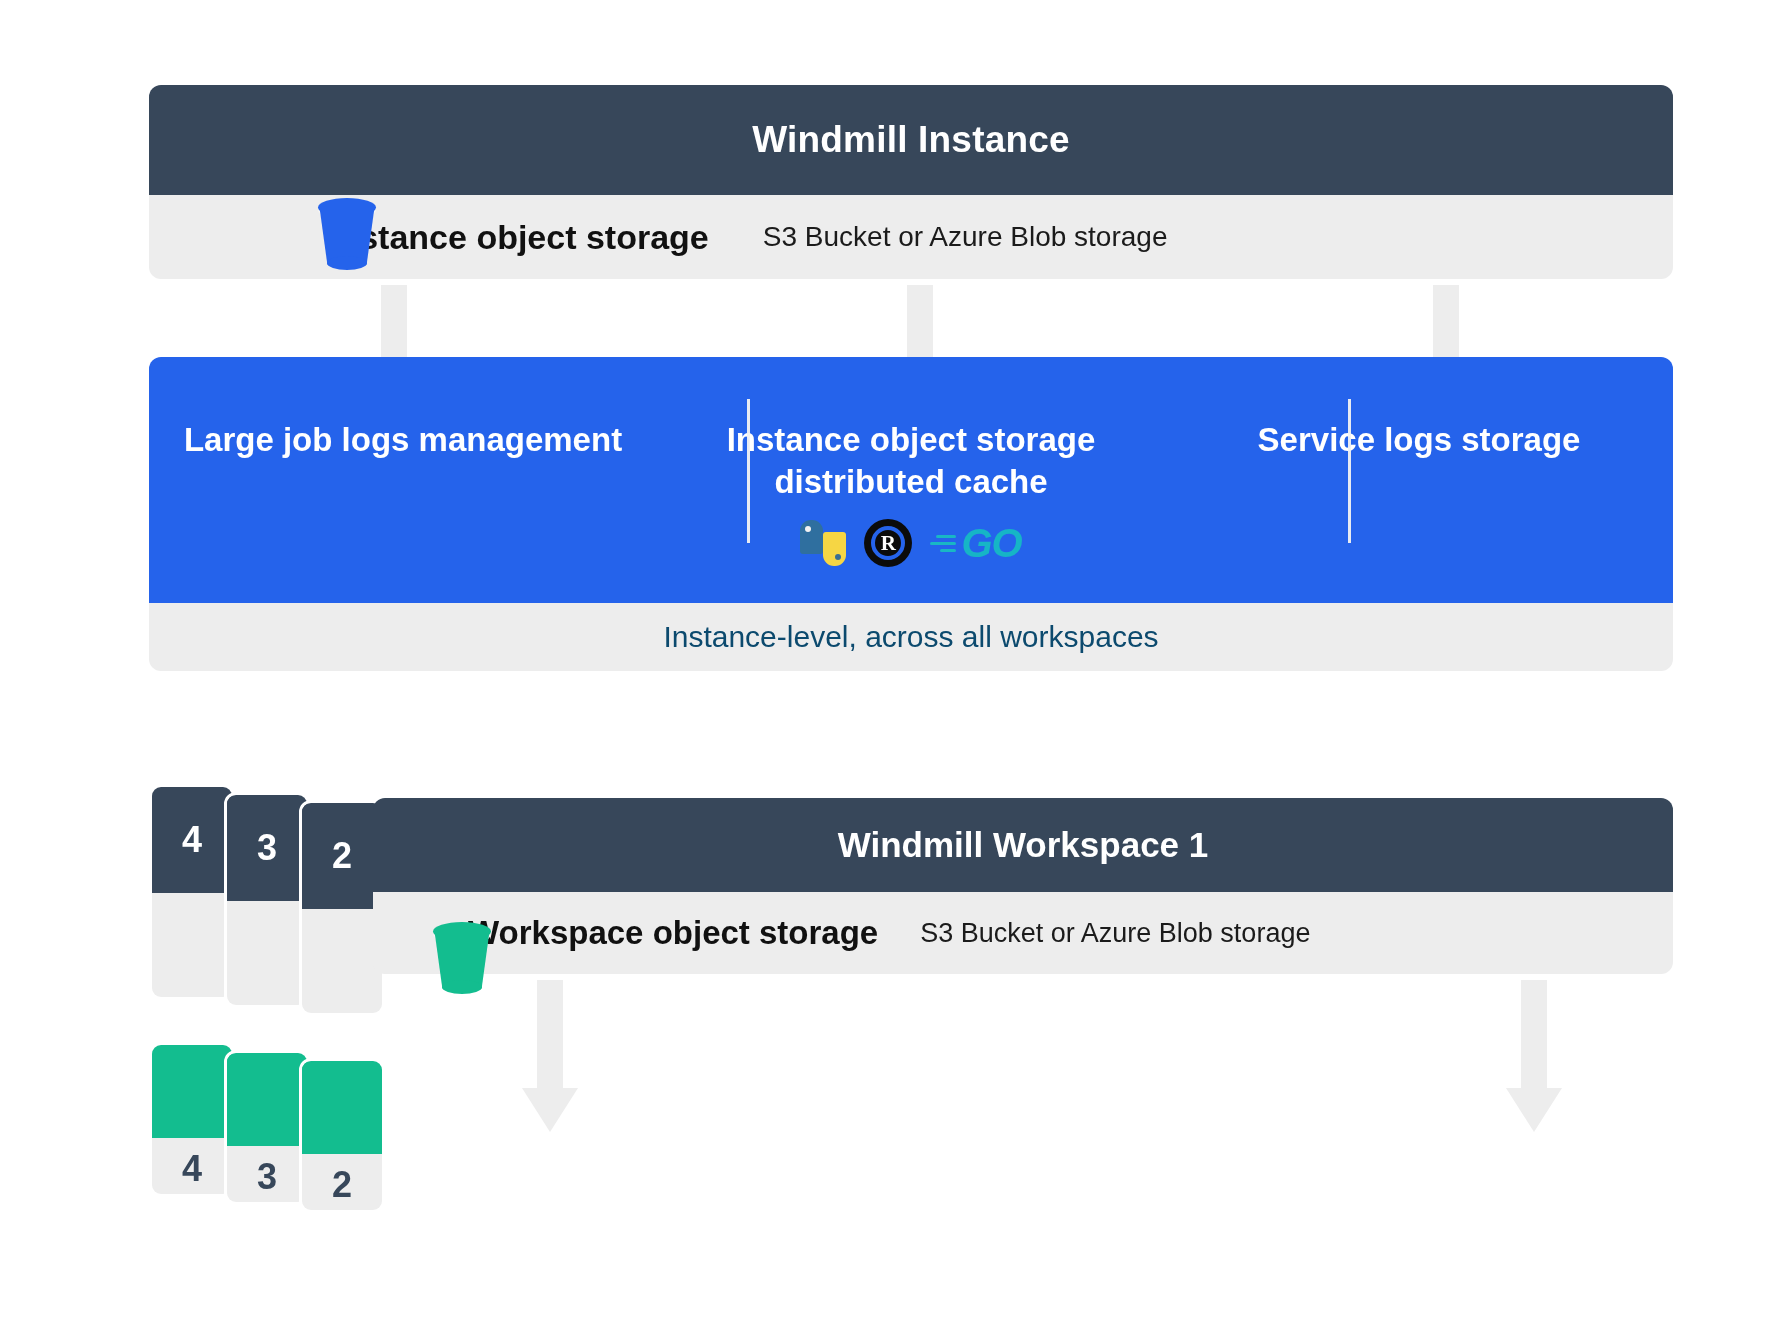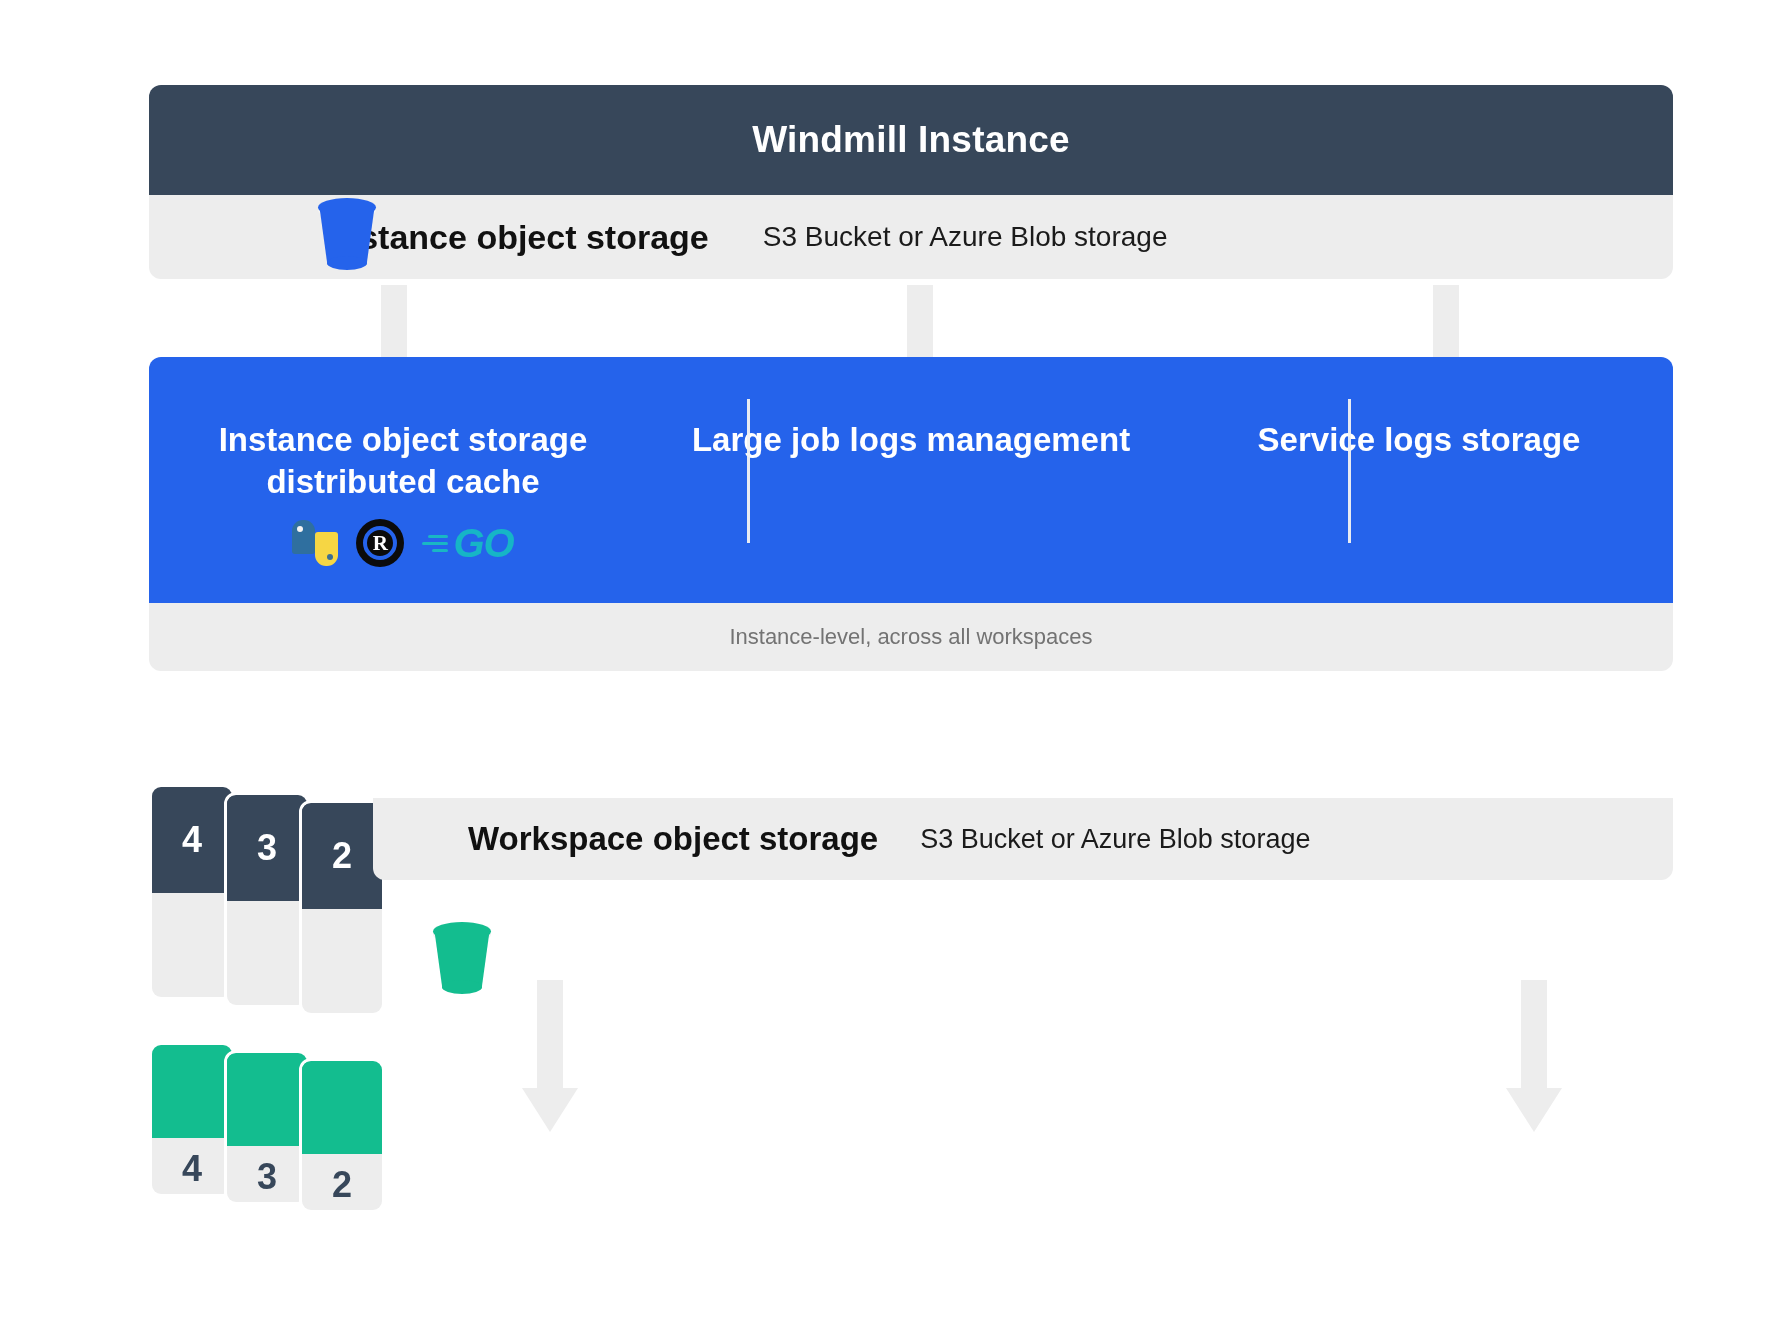--- a/index.html
+++ b/index.html
@@ -123,21 +123,21 @@
   .go .lines i:nth-child(1){ width:20px; }
   .go .lines i:nth-child(2){ width:26px; }
   .go .lines i:nth-child(3){ width:16px; }
   .go .txt{ color:#16b5c6; font-size:40px; font-weight:bold; font-style:italic; letter-spacing:-1px; line-height:1; }
 
   #instance-footer{
     position:absolute; left:131px; top:603px; width:1524px; height:68px;
     background:#ededed; border-radius:0 0 12px 12px;
     display:flex; align-items:center; justify-content:center;
   }
-  #instance-footer-text{ font-size:22px; color:#737373; }
+  #instance-footer-text{ font-size:30px; color:#0c4a6e; }
 
   
   .stack-card{
     position:absolute; border-radius:12px; overflow:hidden;
     border:3px solid #ffffff;
   }
   .stack-num{
     font-weight:bold; font-size:36px;
     display:flex; align-items:center; justify-content:center;
   }
@@ -200,20 +200,23 @@
   <div class="arrowhead" style="left:348px; top:372px;"></div>
 
   <div class="stem" style="left:889px; top:285px; height:92px;"></div>
   <div class="arrowhead" style="left:874px; top:372px;"></div>
 
   <div class="stem" style="left:1415px; top:285px; height:92px;"></div>
   <div class="arrowhead" style="left:1400px; top:372px;"></div>
 
   <div id="blue-band" class="band-blue">
     <div class="blue-cols">
+      <div class="blue-col">
+        <h3>Large job logs management</h3>
+      </div>
       <div class="blue-col">
         <h3>Instance object storage distributed cache</h3>
         <div class="logo-row">
           <div class="py">
             <span class="p1"></span>
               <span class="p2"></span>
             <span class="d1"></span>
               <span class="d2"></span>
           </div>
           <div class="rust">
@@ -225,23 +228,20 @@
             <div class="lines">
                 <i></i>
                 <i></i>
                 <i></i>
               </div>
             <span class="txt">GO</span>
           </div>
         </div>
       </div>
       <div class="blue-col">
-        <h3>Large job logs management</h3>
-      </div>
-      <div class="blue-col">
         <h3>Service logs storage</h3>
       </div>
       <div class="vdiv" id="vdiv-1"></div>
       <div class="vdiv" id="vdiv-2"></div>
     </div>
   </div>
 
   <div id="instance-footer">
     <span id="instance-footer-text">Instance-level, across all workspaces</span>
   </div>
@@ -259,20 +259,21 @@
     <div class="bot" style="height:110px;"></div>
   </div>
   <div class="stack-card ws-ghost" style="left:281px; top:800px; height:216px;">
     <div class="top" style="height:106px;">
       <div class="stack-num">2</div>
     </div>
     <div class="bot" style="height:110px;"></div>
   </div>
 
   <div id="ws-main">
+    <div id="ws-title" class="card-head">Windmill Workspace 1</div>
     <div id="ws-storage-row" class="card-sub">
       <span id="ws-storage-label">Workspace object storage</span>
       <span id="ws-storage-note">S3 Bucket or Azure Blob storage</span>
     </div>
   </div>
 
   <div id="ws-bucket" class="bucket green">
     <div class="rim"></div>
     <div class="body"></div>
     <div class="bot"></div>

